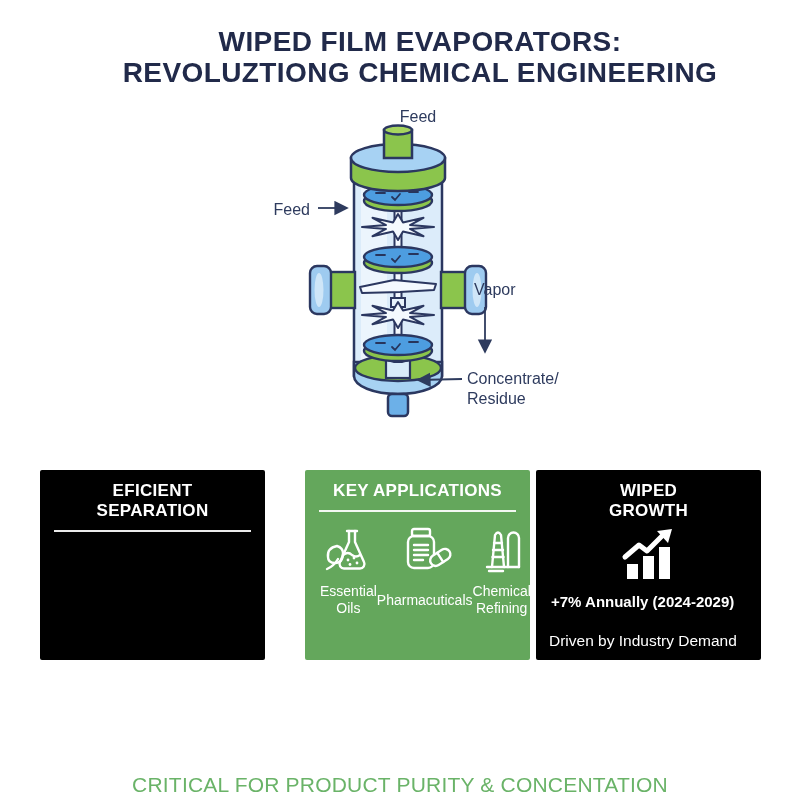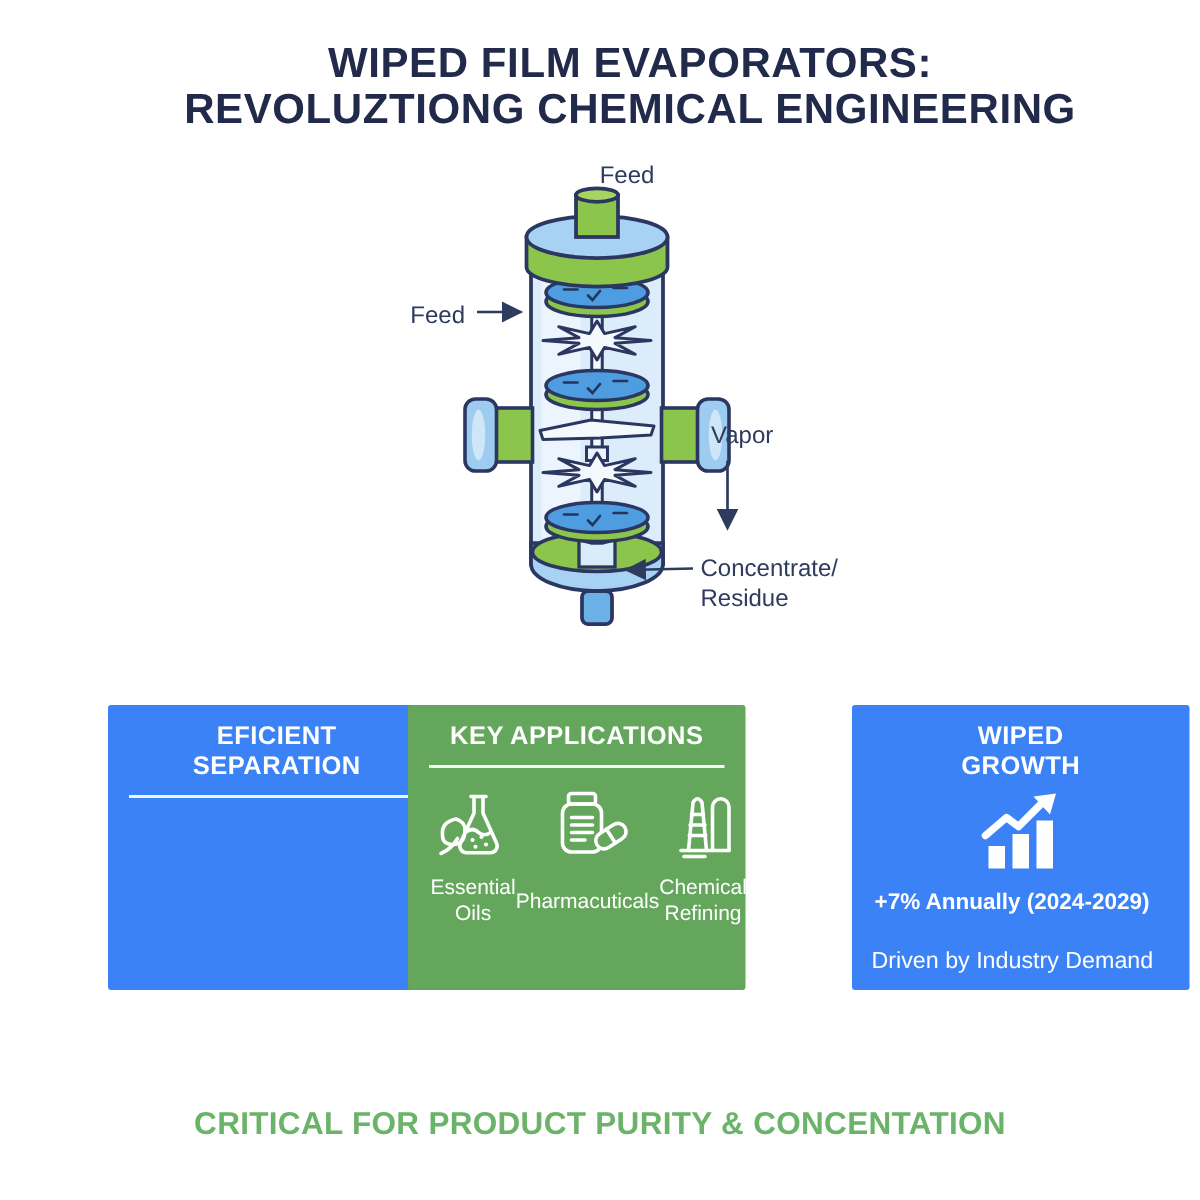--- a/index.html
+++ b/index.html
@@ -10,21 +10,21 @@
   
   .page-title{
     position:absolute;top:26px;left:0;width:100%;text-align:center;
     color:#212a4a;font-weight:800;font-size:28px;line-height:31px;letter-spacing:.4px;margin-left:20px;
   }
   
   .diagram-svg{position:absolute;left:248px;top:100px;width:330px;height:332px;}
   .dlabel{font-family:"Liberation Sans",sans-serif;font-size:16px;fill:#2e3b5e;font-weight:500;}
   
   .card{position:absolute;top:470px;width:225px;height:190px;color:#fff;border-radius:2px;}
-  .card.blue{background:#3b82f6;margin-left:32px;}
+  .card.blue{background:#000000;}
   .card.green{background:#64a75c;}
   .card-title{
     margin-top:11px;text-align:center;font-weight:700;font-size:17px;line-height:20px;letter-spacing:.3px;
   }
   .card-rule{height:2px;background:rgba(255,255,255,.92);margin:9px 14px 0 14px;}
   
   .bullets{list-style:none;margin:14px 0 0 0;padding:0 6px 0 17px;}
   .bullets li{
     position:relative;padding-left:14px;margin:13px 0;font-size:14px;line-height:16px;
     font-weight:500;white-space:nowrap;
@@ -42,22 +42,22 @@
   .app-label{
     margin-top:4px;height:40px;display:flex;flex-direction:column;justify-content:center;
     text-align:center;font-size:14px;line-height:17px;font-weight:500;white-space:nowrap;
   }
   
   .mg-icon{display:block;margin:5px auto 0 auto;}
   .mg-stat{margin-top:9px;padding:0 15px;font-size:15px;font-weight:700;white-space:nowrap;}
   .mg-note{margin-top:22px;padding:0 13px;font-size:15.5px;font-weight:400;white-space:nowrap;}
   
   .footer-tagline{
-    position:absolute;top:738px;left:0;width:100%;text-align:center;
-    color:#6ab368;font-weight:700;font-size:21px;letter-spacing:.2px;
+    position:absolute;top:773px;left:0;width:100%;text-align:center;
+    color:#6ab368;font-weight:400;font-size:21px;letter-spacing:.2px;
   }
 </style>
 </head>
 <body>
 
 <div class="canvas">
 
   <div class="page-title">
     <div>WIPED FILM EVAPORATORS:</div>
     <div>REVOLUZTIONG CHEMICAL ENGINEERING</div>
@@ -135,21 +135,21 @@
   </svg>
 
   <div class="card blue" style="left:40px;">
     <div class="card-title">
       <div>EFICIENT</div>
       <div>SEPARATION</div>
     </div>
     <div class="card-rule"></div>
   </div>
 
-  <div class="card green" style="left:272px;">
+  <div class="card green" style="left:305px;">
     <div class="card-title">KEY APPLICATIONS</div>
     <div class="card-rule"></div>
     <div class="apps-row">
 
       <div class="app app-c1">
         <div class="app-icon">
           <svg width="54" height="52" viewBox="0 0 54 52" fill="none" stroke="#ffffff" stroke-width="2.4" stroke-linecap="round" stroke-linejoin="round">
             <path d="M26,7 h10"></path>
             <path d="M28,7 V18 L19,38 a4.5,4.5 0 0 0 4,6.5 h16 a4.5,4.5 0 0 0 4,-6.5 L34,18 V7"></path>
             <path d="M22,31 q5,-4 9,0 q4,3 8,0"></path>

